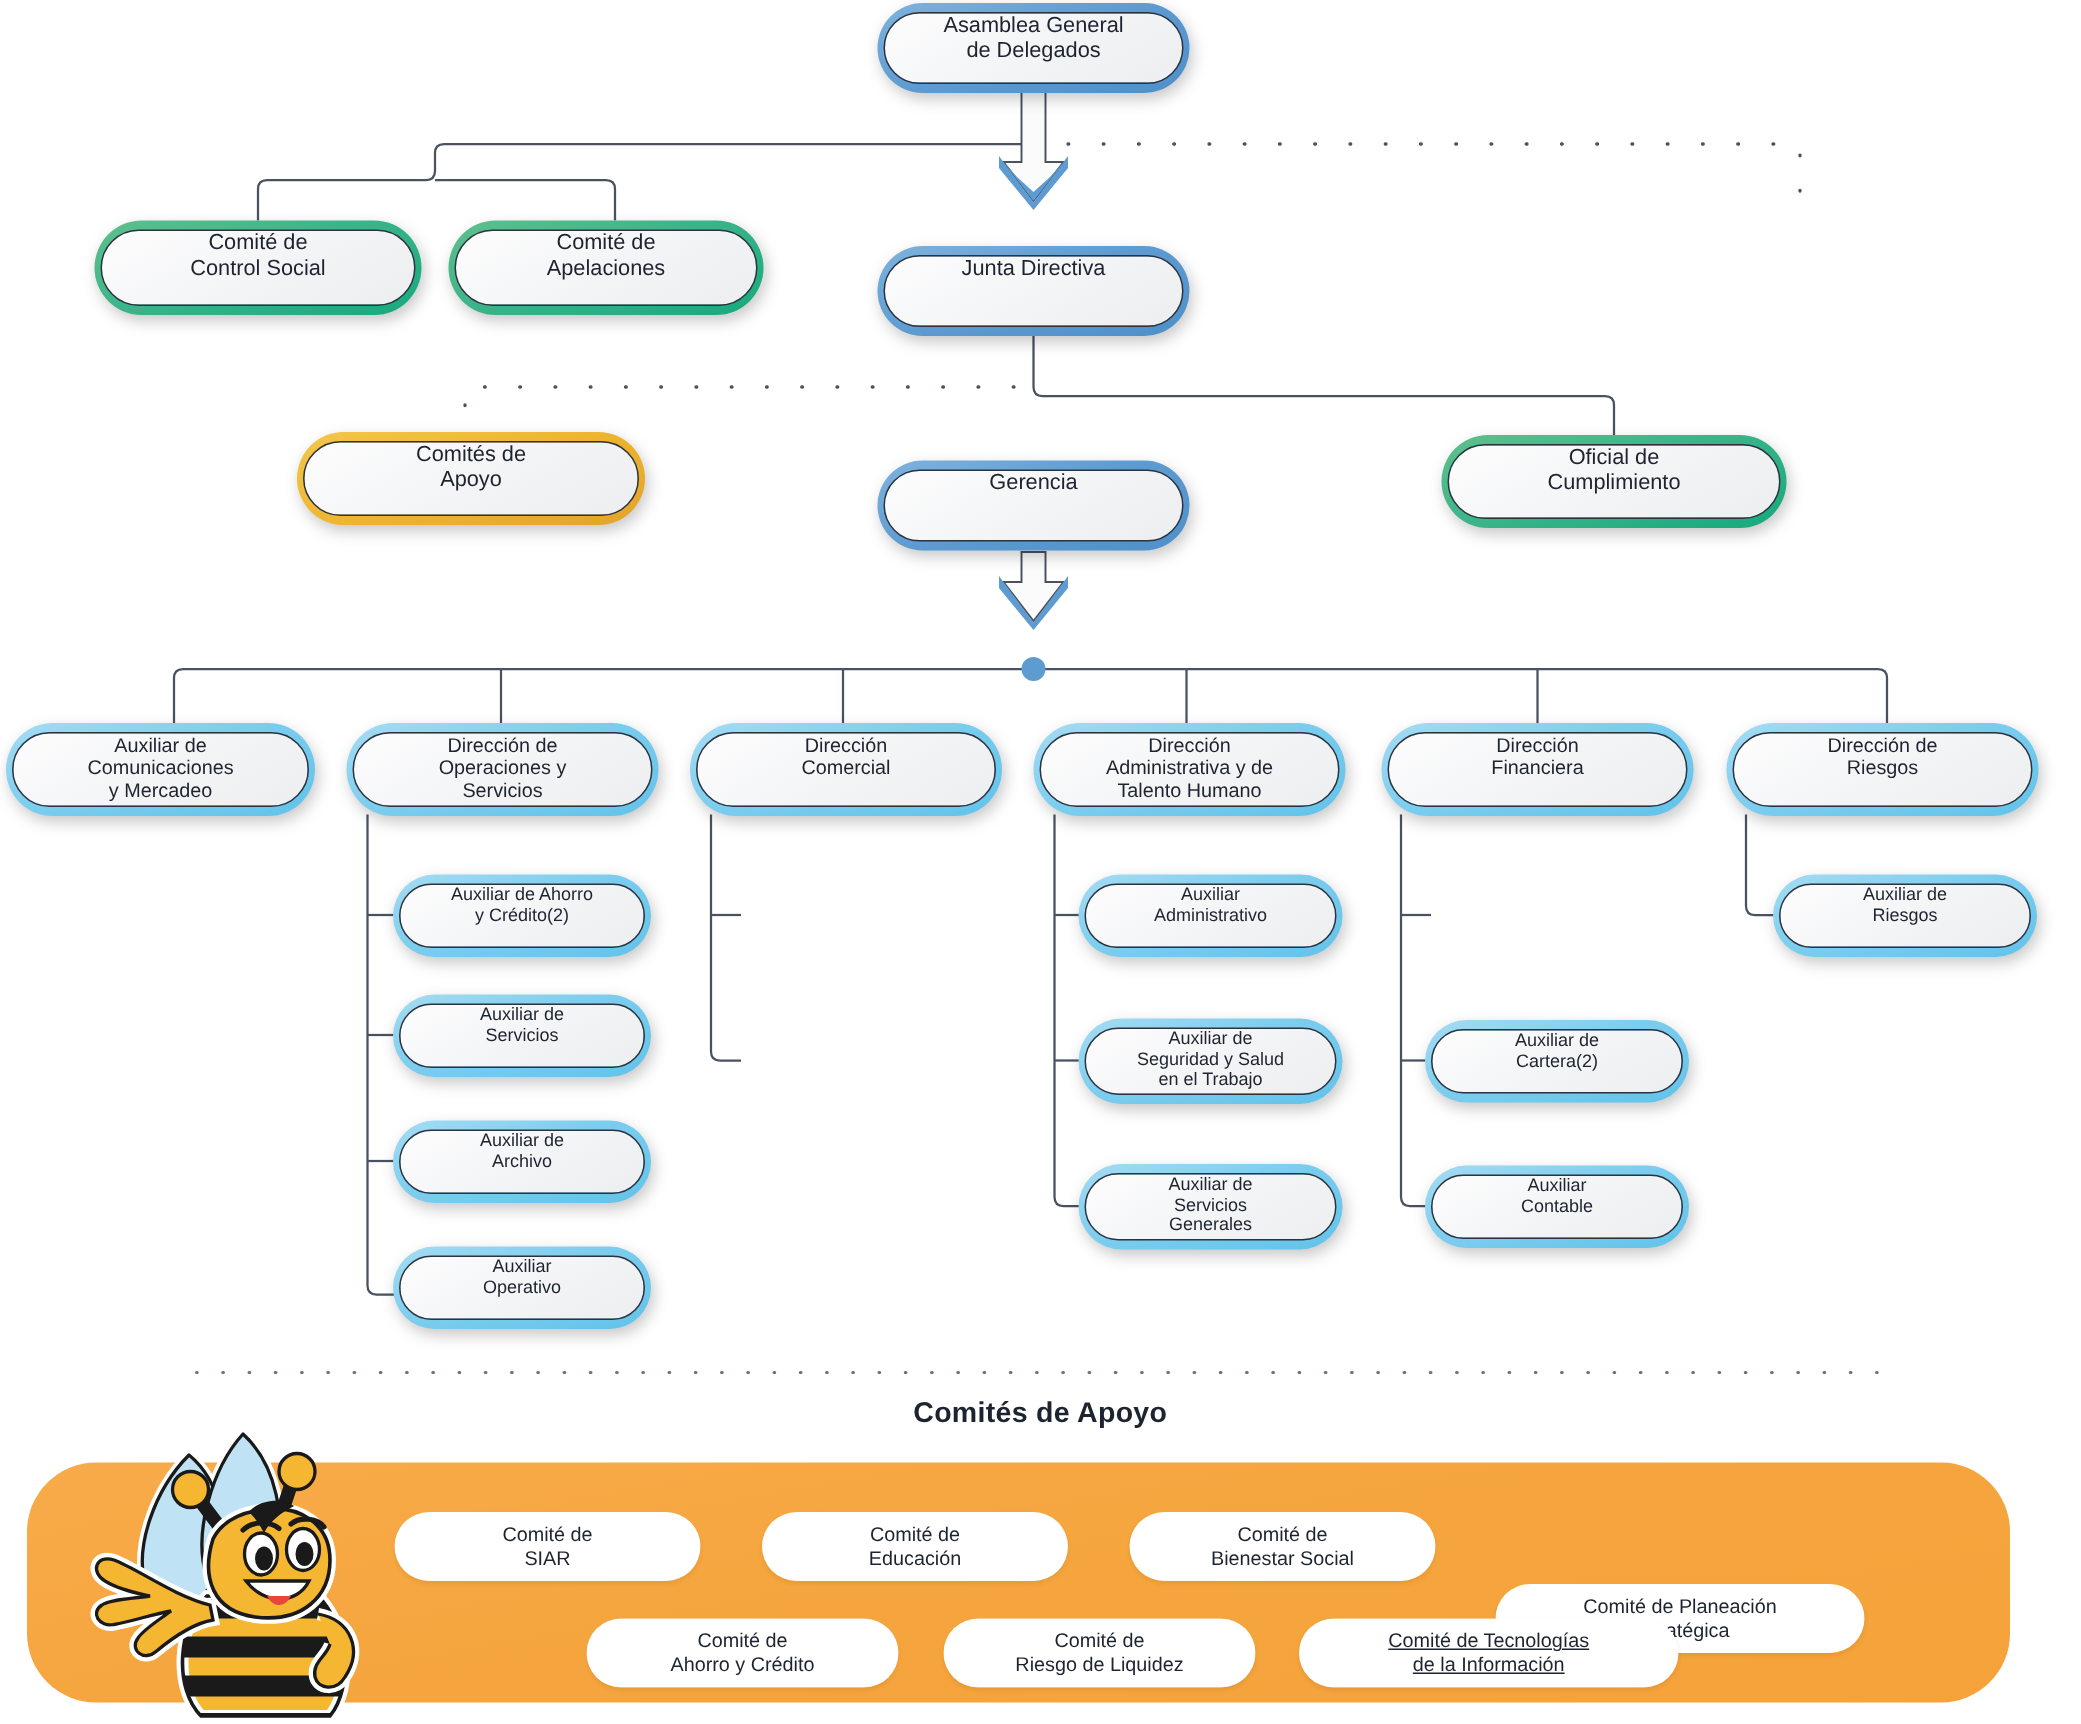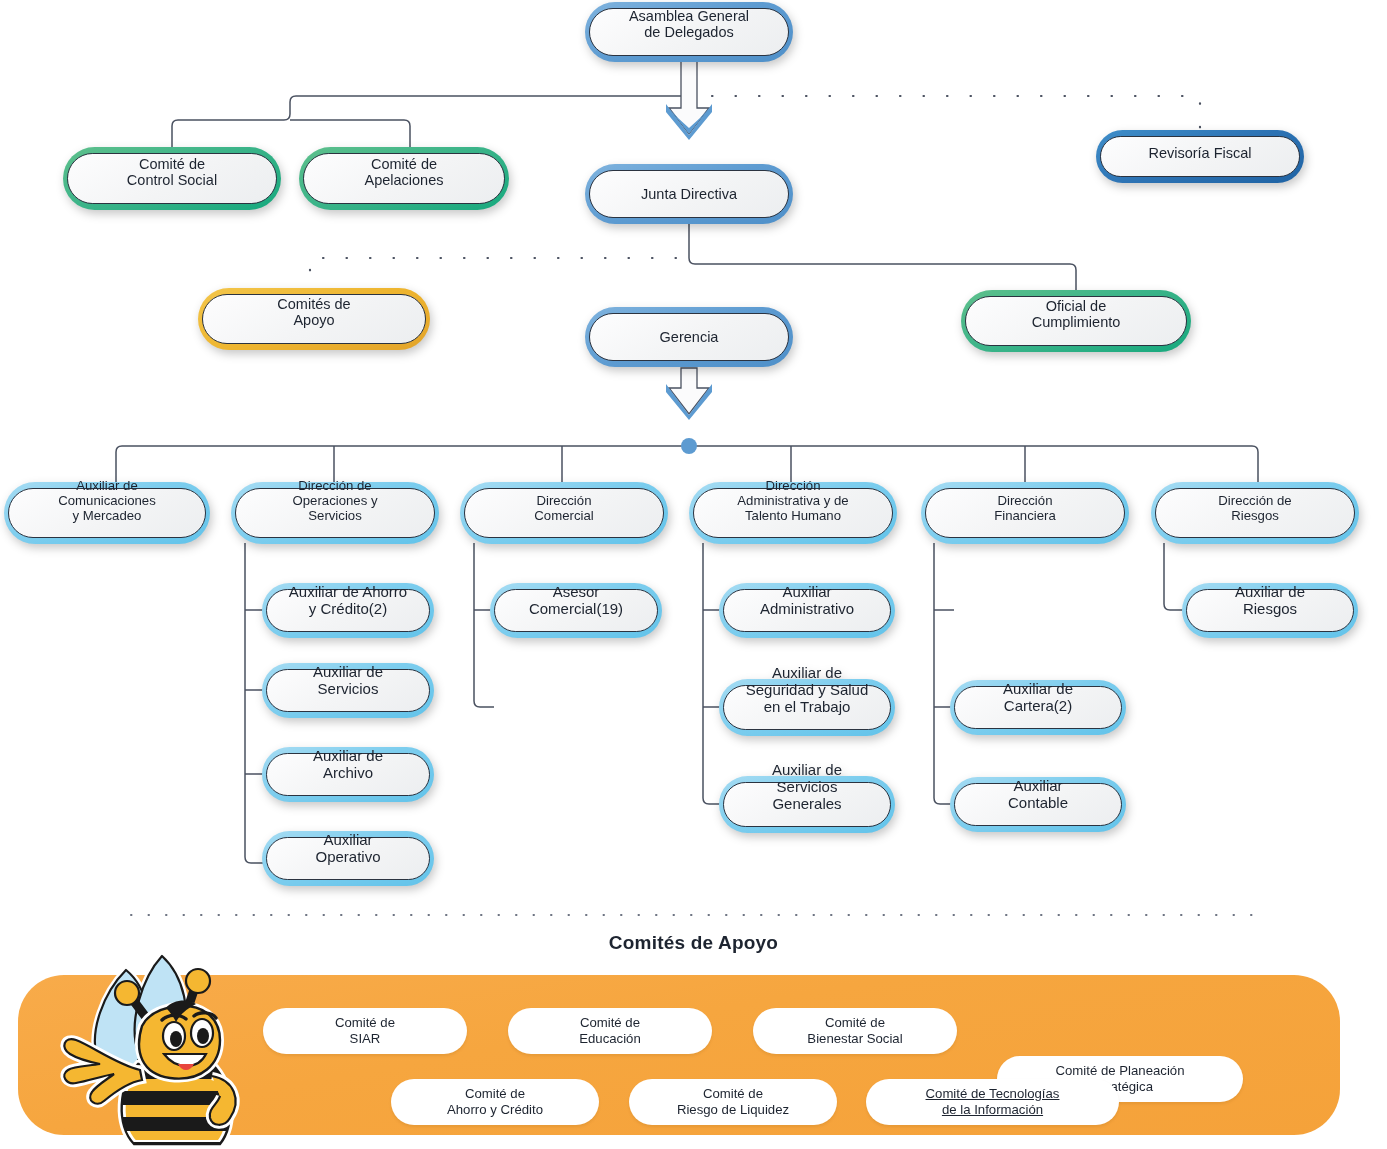--- a/index.html
+++ b/index.html
@@ -23,38 +23,38 @@
     align-items: center;
     justify-content: center;
     padding: 6px 4px;
     filter: drop-shadow(2px 4px 5px rgba(0,0,0,0.22));
   }
   .node .inner {
     width: 100%; height: 100%;
     border-radius: 999px;
     border: 1.3px solid #2b3340;
     background: linear-gradient(150deg,#fdfdfe 0%, #f3f4f5 55%, #eceef0 100%);
-    display:flex; align-items:flex-end; justify-content:center;
+    display:flex; align-items:flex-start; justify-content:center;
     text-align:center;
     line-height: 1.14;
     color:#1d2430;
-    padding: 14px 8px;
+    padding: 0 8px;
   }
   .node .lbl { display:block; white-space:pre-line; }
 
   
   .v-blue   { background: linear-gradient(160deg,#7fb3de 0%, #5d9bd1 48%, #4f90c9 100%); }
   .v-navy   { background: linear-gradient(160deg,#3f8ec9 0%, #2d73b4 50%, #1f63a4 100%); }
   .v-green  { background: linear-gradient(160deg,#5ec08c 0%, #3cb489 45%, #17a97e 100%); }
   .v-gold   { background: linear-gradient(160deg,#f3c64b 0%, #eeb52f 50%, #e3a42a 100%); }
   .v-sky    { background: linear-gradient(160deg,#a6dcf3 0%, #7ccdee 45%, #62c3ea 100%); }
 
   .fs14 { font-size: 14.5px; }
   .fs13 { font-size: 13.2px; }
-  .fs12 { font-size: 15px; }
+  .fs12 { font-size: 12px; }
 
   
   #apoyo-title {
     position:absolute; left:0; top:932px; width:1387px;
     text-align:center; font-size:19px; font-weight:bold; color:#1d2430;
     letter-spacing:.2px; z-index:4;
   }
   #apoyo-panel {
     position:absolute; left:18px; top:975px; width:1322px; height:160px;
     background: linear-gradient(170deg,#f8ab4a 0%, #f6a63f 40%, #f5a23a 100%);
@@ -159,25 +159,20 @@
 Apelaciones</span>
       </div>
   </div>
 
   <div class="node v-blue" style="left:585px; top:164px; width:208px; height:60px;">
     <div class="inner fs14">
         <span class="lbl">Junta Directiva</span>
       </div>
   </div>
 
-  <div class="node v-navy" style="left:1096px; top:130px; width:208px; height:53px;">
-    <div class="inner fs14">
-        <span class="lbl">Revisoría Fiscal</span>
-      </div>
-  </div>
 
   <div class="node v-gold" style="left:198px; top:288px; width:232px; height:62px;">
     <div class="inner fs14">
         <span class="lbl">Comités de
 Apoyo</span>
       </div>
   </div>
 
   <div class="node v-blue" style="left:585px; top:307px; width:208px; height:60px;">
     <div class="inner fs14">
@@ -250,26 +245,20 @@
 Archivo</span>
       </div>
   </div>
   <div class="node v-sky" style="left:262px; top:831px; width:172px; height:55px;">
     <div class="inner fs12">
         <span class="lbl">Auxiliar
 Operativo</span>
       </div>
   </div>
 
-  <div class="node v-sky" style="left:490px; top:583px; width:172px; height:55px;">
-    <div class="inner fs12">
-        <span class="lbl">Asesor
-Comercial(19)</span>
-      </div>
-  </div>
 
   <div class="node v-sky" style="left:719px; top:583px; width:176px; height:55px;">
     <div class="inner fs12">
         <span class="lbl">Auxiliar
 Administrativo</span>
       </div>
   </div>
   <div class="node v-sky" style="left:719px; top:679px; width:176px; height:57px;">
     <div class="inner fs12">
         <span class="lbl">Auxiliar de

